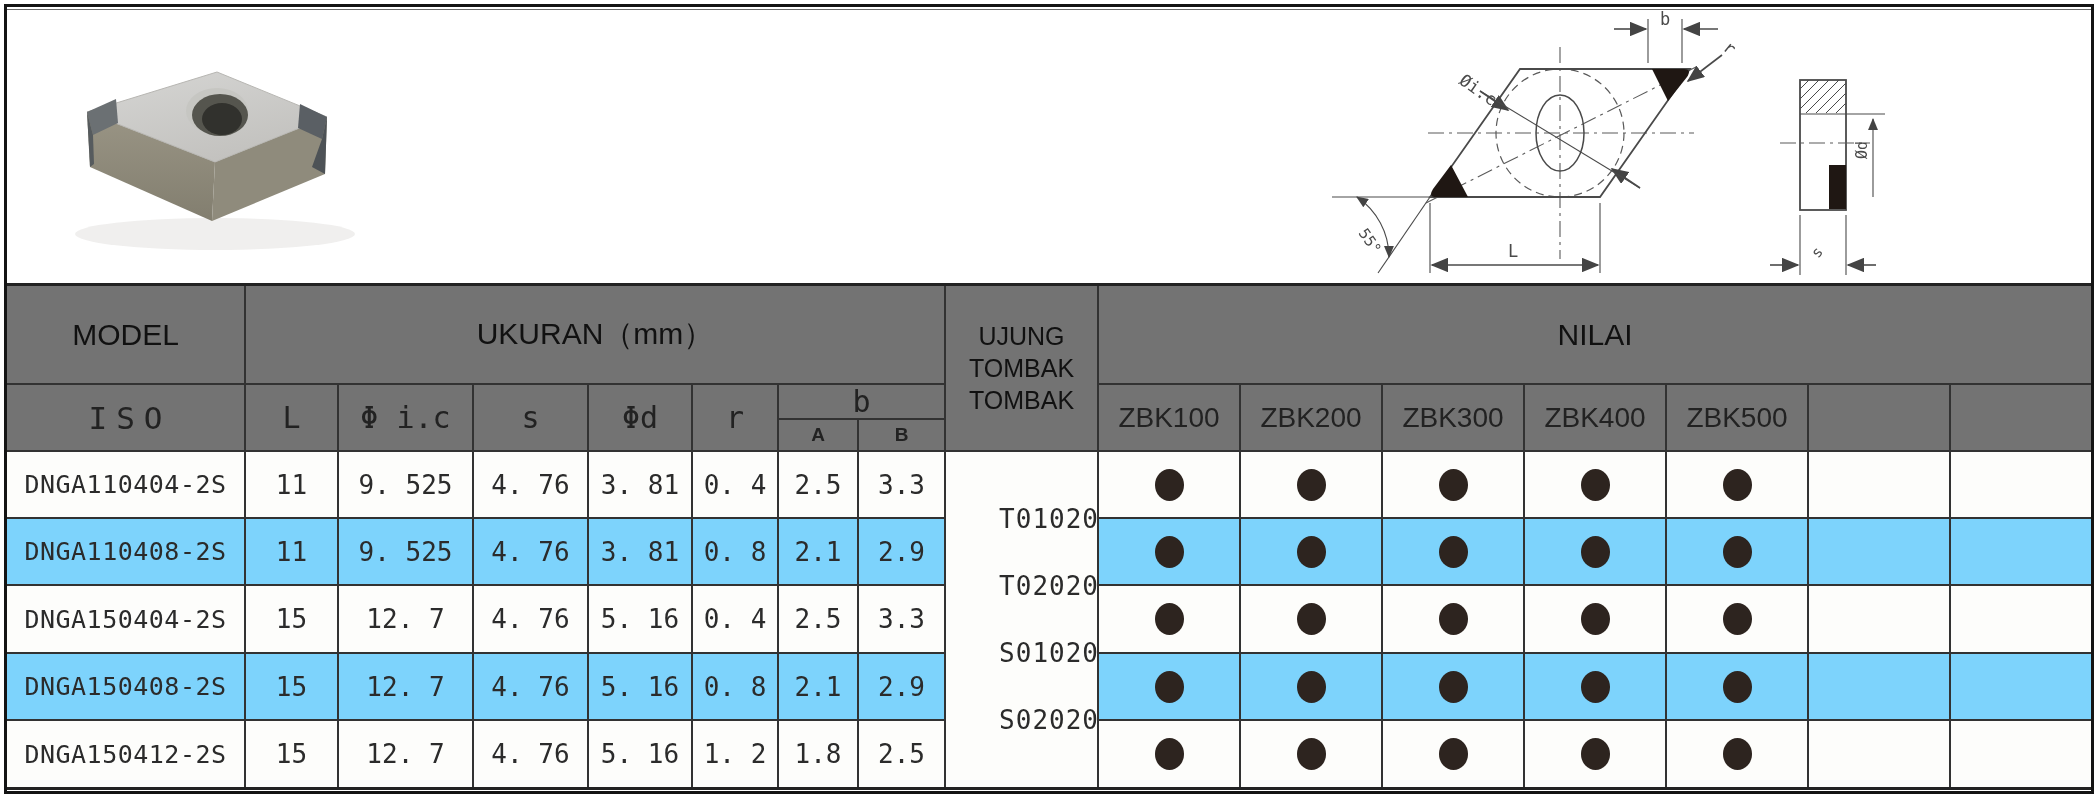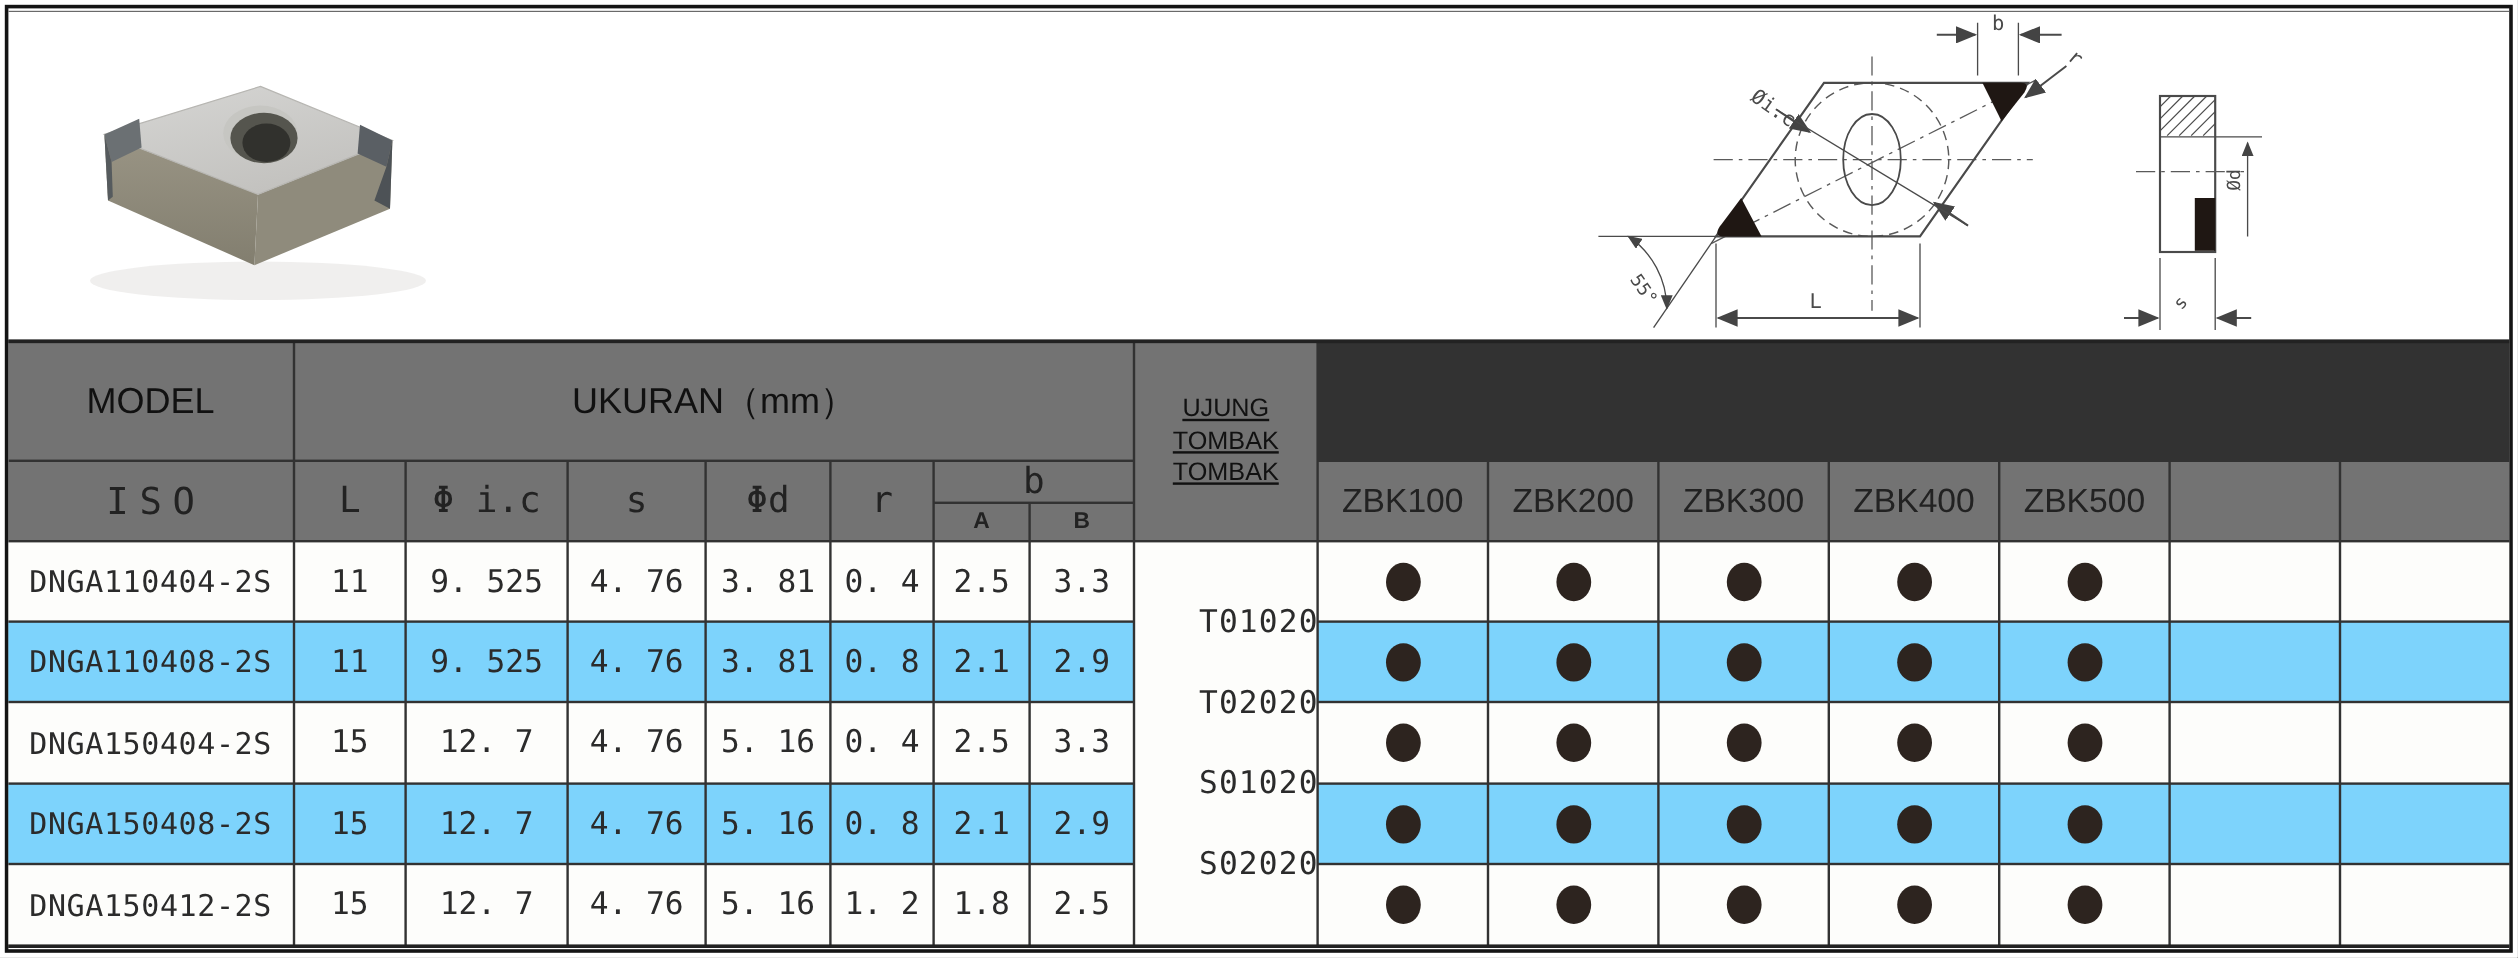--- a/index.html
+++ b/index.html
@@ -15,21 +15,21 @@
        display:grid;gap:2px;
        grid-template-columns:237px 91px 133px 113px 102px 84px 78px 85px 151px 140px 140px 140px 140px 140px 140px 140px;
        grid-template-rows:97px 33px 30px 65px 65px 66px 65px 66px;}
   .cell{display:flex;align-items:center;justify-content:center;background:#fdfdfb;overflow:hidden;}
   .hd{background:#737373;}
   .cr{background:#7dd3fc;}
   .h1{font-size:30px;color:#111;}
   .iso{font-family:"DejaVu Sans Mono",monospace;font-size:31px;letter-spacing:9px;text-indent:9px;color:#222;}
   .dim{font-family:"DejaVu Sans Mono",monospace;font-size:30px;color:#222;}
   .sub{font-weight:bold;font-size:19px;color:#222;}
-  .ujh{font-size:21px;line-height:1.28;text-align:center;color:#111;text-decoration:underline;}
+  .ujh{font-size:25px;line-height:1.28;text-align:center;color:#111;}
   .zbk{font-size:28px;color:#222;}
   .mdl{font-family:"DejaVu Sans Mono",monospace;font-size:25px;letter-spacing:0.5px;color:#2b2b2b;}
   .num{font-family:"DejaVu Sans Mono",monospace;font-size:26px;color:#2b2b2b;}
   .std-cell{position:relative;background:#fdfdfb;}
   .std{position:absolute;left:2px;width:100%;text-align:right;transform:translateY(-50%);
        font-family:"DejaVu Sans Mono",monospace;font-size:26px;letter-spacing:1px;color:#2b2b2b;}
   .dot{width:29px;height:32px;border-radius:50%;background:#2d241f;}
   svg text{font-family:"DejaVu Sans Mono",monospace;fill:#4a4a4a;}
 </style>
 </head>
@@ -146,20 +146,21 @@
 
     <div class="cell hd h1" style="grid-area:1/1/2/2">MODEL</div>
     <div class="cell hd h1" style="grid-area:1/2/2/9">UKURAN（mm）</div>
     <div class="cell hd ujh" style="grid-area:1/9/4/10">
       <div>
         <div>UJUNG</div>
         <div>TOMBAK</div>
         <div>TOMBAK</div>
       </div>
     </div>
+    <div class="cell hd h1" style="grid-area:1/10/2/17">NILAI</div>
 
     <div class="cell hd iso" style="grid-area:2/1/4/2">ISO</div>
     <div class="cell hd dim" style="grid-area:2/2/4/3">L</div>
     <div class="cell hd dim" style="grid-area:2/3/4/4">Φ i.c</div>
     <div class="cell hd dim" style="grid-area:2/4/4/5">s</div>
     <div class="cell hd dim" style="grid-area:2/5/4/6">Φd</div>
     <div class="cell hd dim" style="grid-area:2/6/4/7">r</div>
     <div class="cell hd dim" style="grid-area:2/7/3/9">b</div>
     <div class="cell hd sub" style="grid-area:3/7/4/8">A</div>
     <div class="cell hd sub" style="grid-area:3/8/4/9">B</div>

